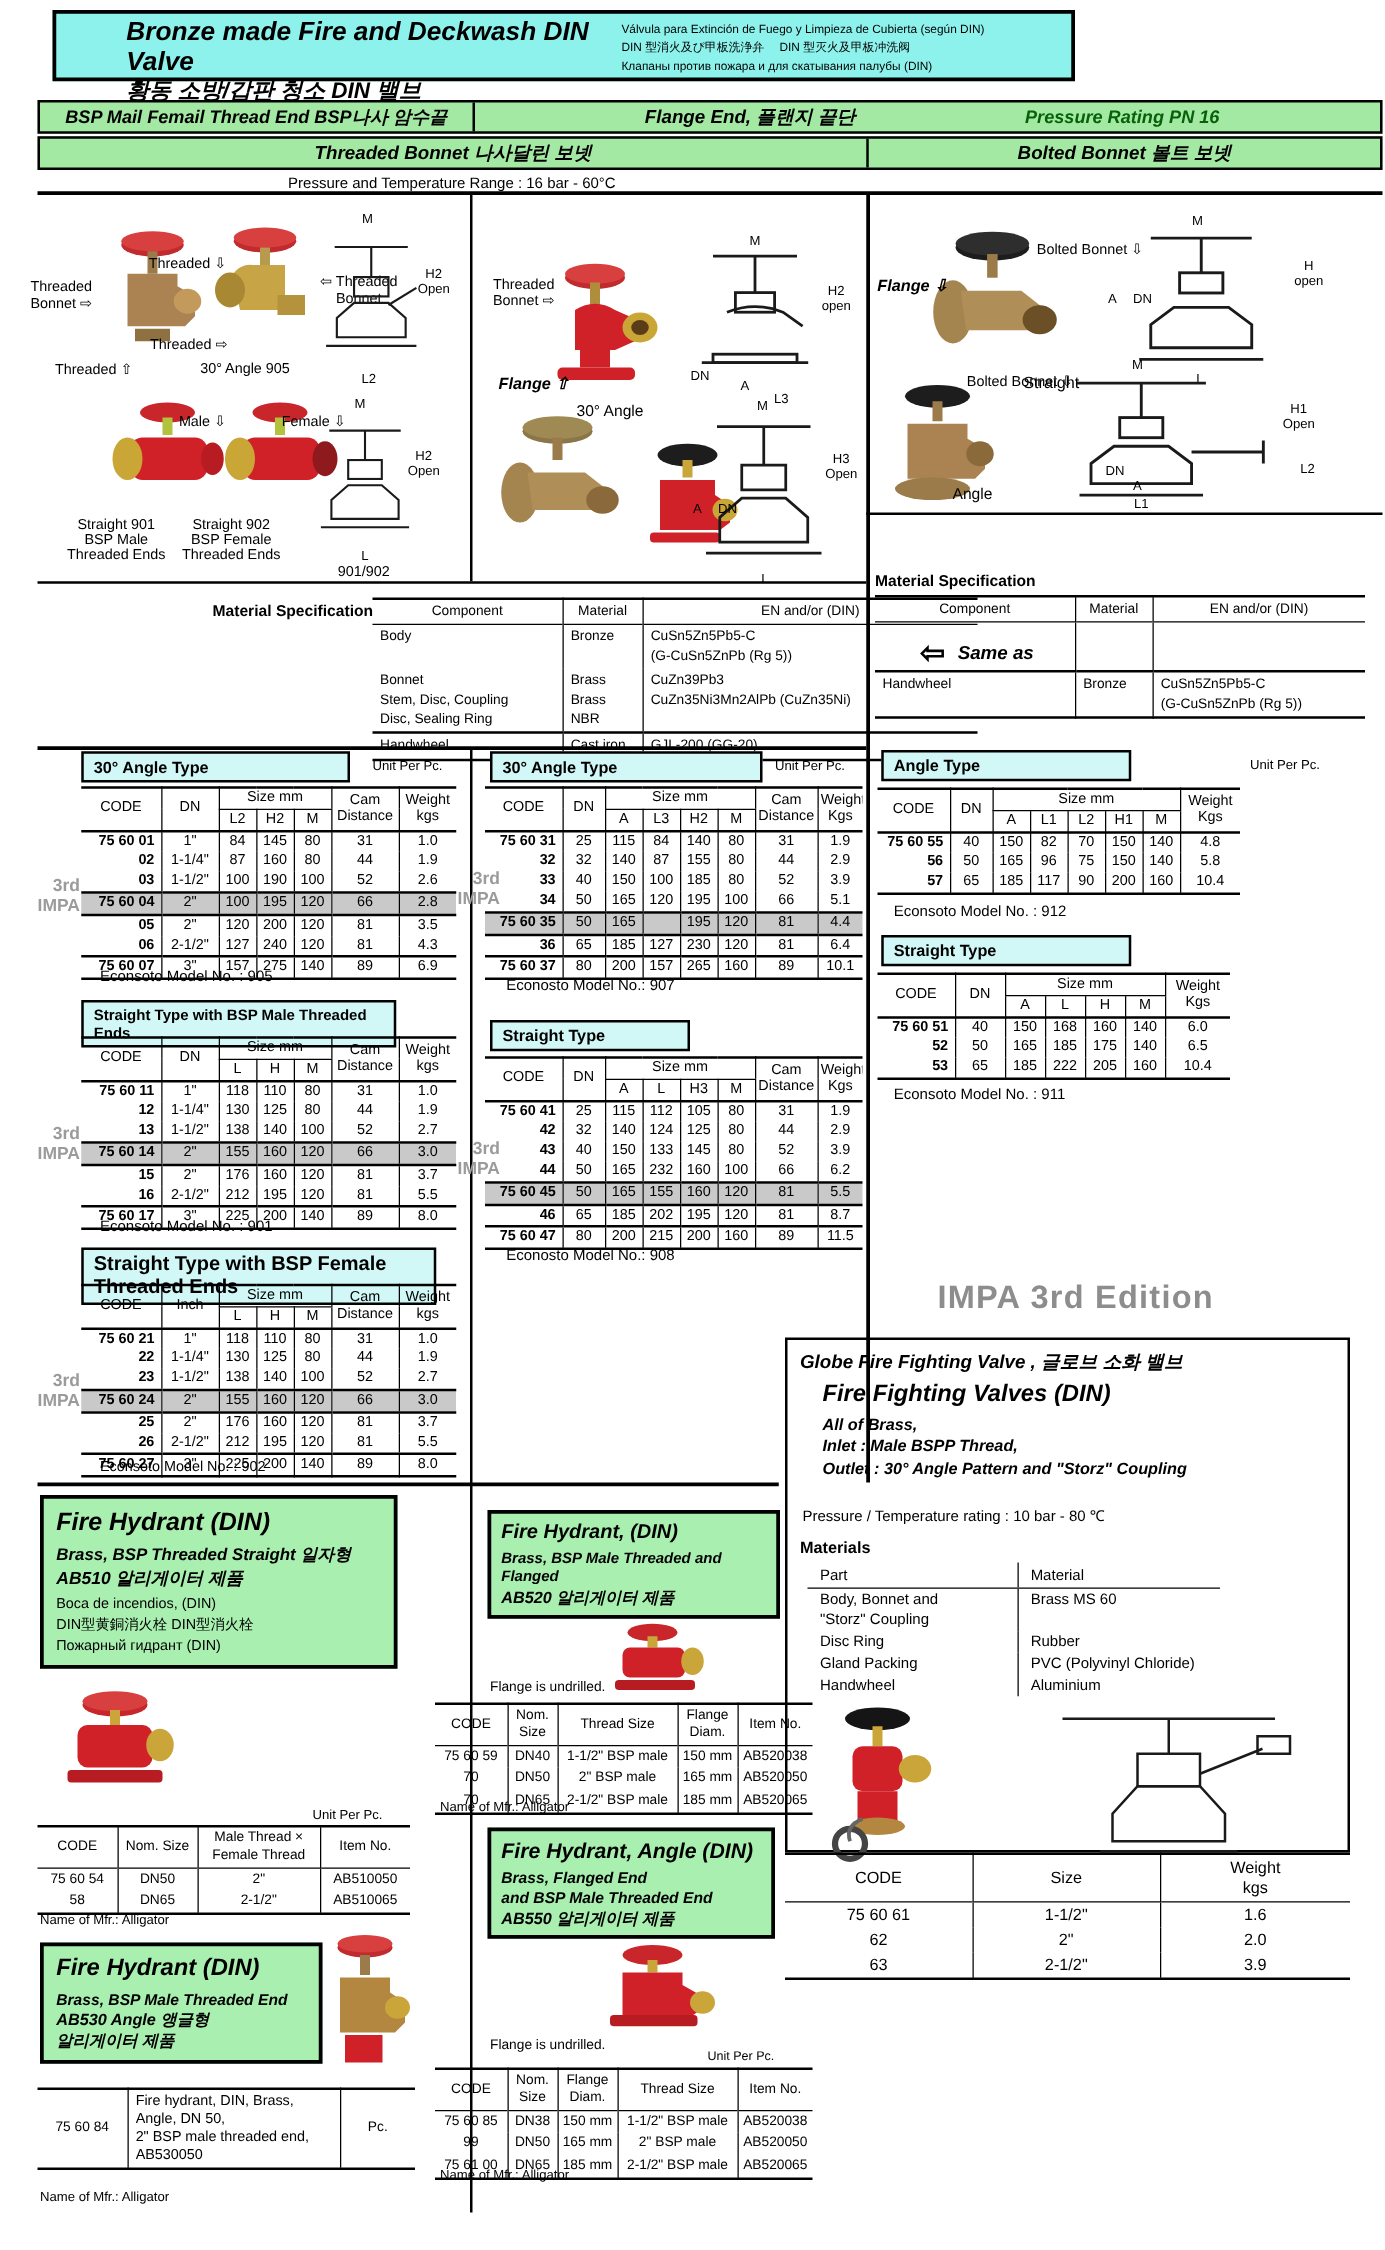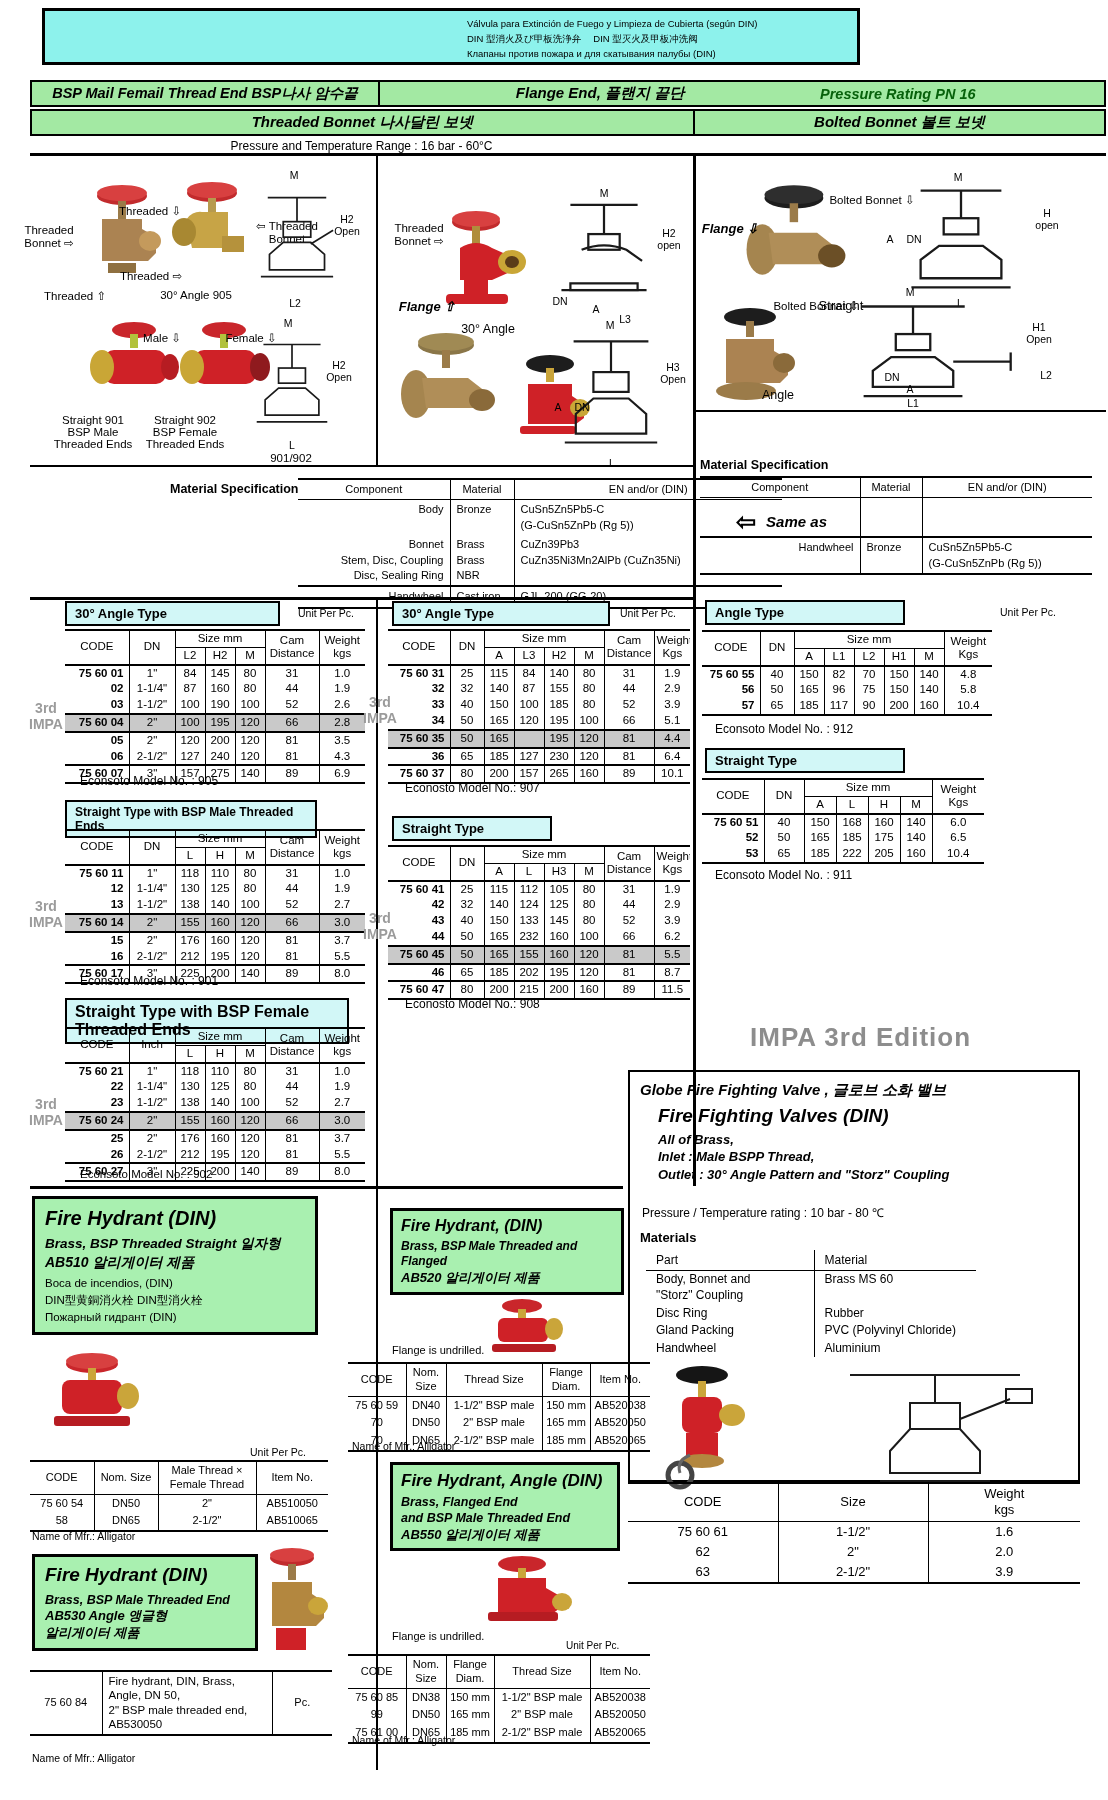--- a/index.html
+++ b/index.html
@@ -14,42 +14,42 @@
 .t-en{font-size:21px;font-weight:bold;font-style:italic}
 .t-ko{font-size:18px;font-weight:bold;font-style:italic}
 .t-right{margin-left:auto;width:384px;padding:5px 6px 0 0;font-size:9.5px;line-height:1.6}
 .band{position:absolute;left:30px;width:1076px;height:27px;background:#a3e9a3;border:2px solid #000;display:flex;box-sizing:border-box;align-items:center}
 .band .cell{display:flex;align-items:center;justify-content:center;height:100%;box-sizing:border-box}
 .greent{color:#07610b}
 
 .cyanbox{position:absolute;background:#d2f7f7;border:2px solid #000;font-weight:bold;font-size:13px;padding:3px 8px;box-sizing:border-box}
 .unit{position:absolute;font-size:10.5px}
 .econ{position:absolute;font-size:12px}
-.impa{position:absolute;color:#9b9b9b;font-size:14px;font-weight:bold;line-height:1.15;white-space:pre-line;text-align:center}
+.impa{position:absolute;color:#9b9b9b;font-size:14px;font-weight:bold;line-height:1.15;white-space:pre-line;text-align:right}
 .lbl{position:absolute;font-size:11.5px;line-height:1.15;text-align:center;white-space:pre-line}
 .cap{position:absolute;font-size:11.5px;text-align:center;white-space:pre-line}
 .dim{position:absolute;font-size:10.5px;white-space:pre-line;text-align:center;line-height:1.1}
 
 .dtable{position:absolute;border-collapse:collapse;table-layout:fixed;border-top:2px solid #000;border-bottom:2px solid #000;font-size:11.5px}
 .dtable th,.dtable td{border-left:1px solid #000;padding:1px 2px;text-align:center;white-space:pre-line;line-height:1.2;font-weight:normal;overflow:hidden}
 .dtable th:first-child,.dtable td:first-child{border-left:0}
 .dtable thead{border-bottom:2px solid #000}
 .dtable .size-th{border-bottom:1px solid #000}
 .dtable .sub th{border-left:1px solid #000}
 .dtable .code{font-weight:bold;text-align:right;padding-right:5px}
 tr.hl td{background:#c9c9c9;border-top:2px solid #000;border-bottom:2px solid #000}
 tr.rule td{border-top:2px solid #000}
 tr.sp td{height:34px}
 
 .mtable{position:absolute;border-collapse:collapse;table-layout:fixed;font-size:11px;border-top:2px solid #000;border-bottom:2px solid #000}
 .mtable th,.mtable td{border-left:1px solid #000;padding:2px 6px;white-space:pre-line;line-height:1.4;text-align:left;font-weight:normal;vertical-align:top}
 .mtable th{text-align:center}
 .mtable th:first-child,.mtable td:first-child{border-left:0}
 .mtable thead{border-bottom:1.5px solid #000}
-.mtable .code{font-weight:normal;text-align:right;padding-right:6px}
+.mtable .code{font-weight:normal;text-align:left;padding-right:6px}
 
 .htable{position:absolute;border-collapse:collapse;table-layout:fixed;font-size:11px;border-top:2px solid #000;border-bottom:2px solid #000}
 .htable th,.htable td{border-left:1px solid #000;padding:2px 2px;text-align:center;white-space:pre-line;line-height:1.25;font-weight:normal;vertical-align:middle}
 .htable th:first-child,.htable td:first-child{border-left:0}
 .htable thead{border-bottom:1.5px solid #000}
 .htable .code{font-weight:normal}
 .htable td.left{text-align:left;padding-left:6px}
 .wt{font-size:13px}
 .wt td{padding:2px 4px}
 .mfr{position:absolute;font-size:10.5px}
@@ -78,20 +78,24 @@
 .ph{position:absolute}
 .samearrow{position:absolute;font-size:15px;font-weight:bold;font-style:italic}
 .samearrow .ar{font-size:24px;font-style:normal;vertical-align:-3px;margin-right:10px}
 </style>
 </head>
 <body>
 
 <div class="page">
 
   <div class="titlebox">
+    <div class="t-left">
+      <div class="t-en">Bronze made Fire and Deckwash DIN Valve</div>
+      <div class="t-ko">황동 소방/갑판 청소 DIN 밸브</div>
+    </div>
     <div class="t-right">
       <div>Válvula para Extinción de Fuego y Limpieza de Cubierta (según DIN)</div>
       <div>DIN 型消火及び甲板洗浄弁　 DIN 型灭火及甲板冲洗阀</div>
       <div>Клапаны против пожара и для скатывания   палубы (DIN)</div>
     </div>
   </div>
 
   <div class="band" style="top:80px">
     <div class="cell bi" style="width:348px;border-right:2px solid #000;font-size:14.5px">BSP Mail  Femail  Thread End  BSP나사 암수끝</div>
     <div class="cell" style="flex:1;position:relative">

